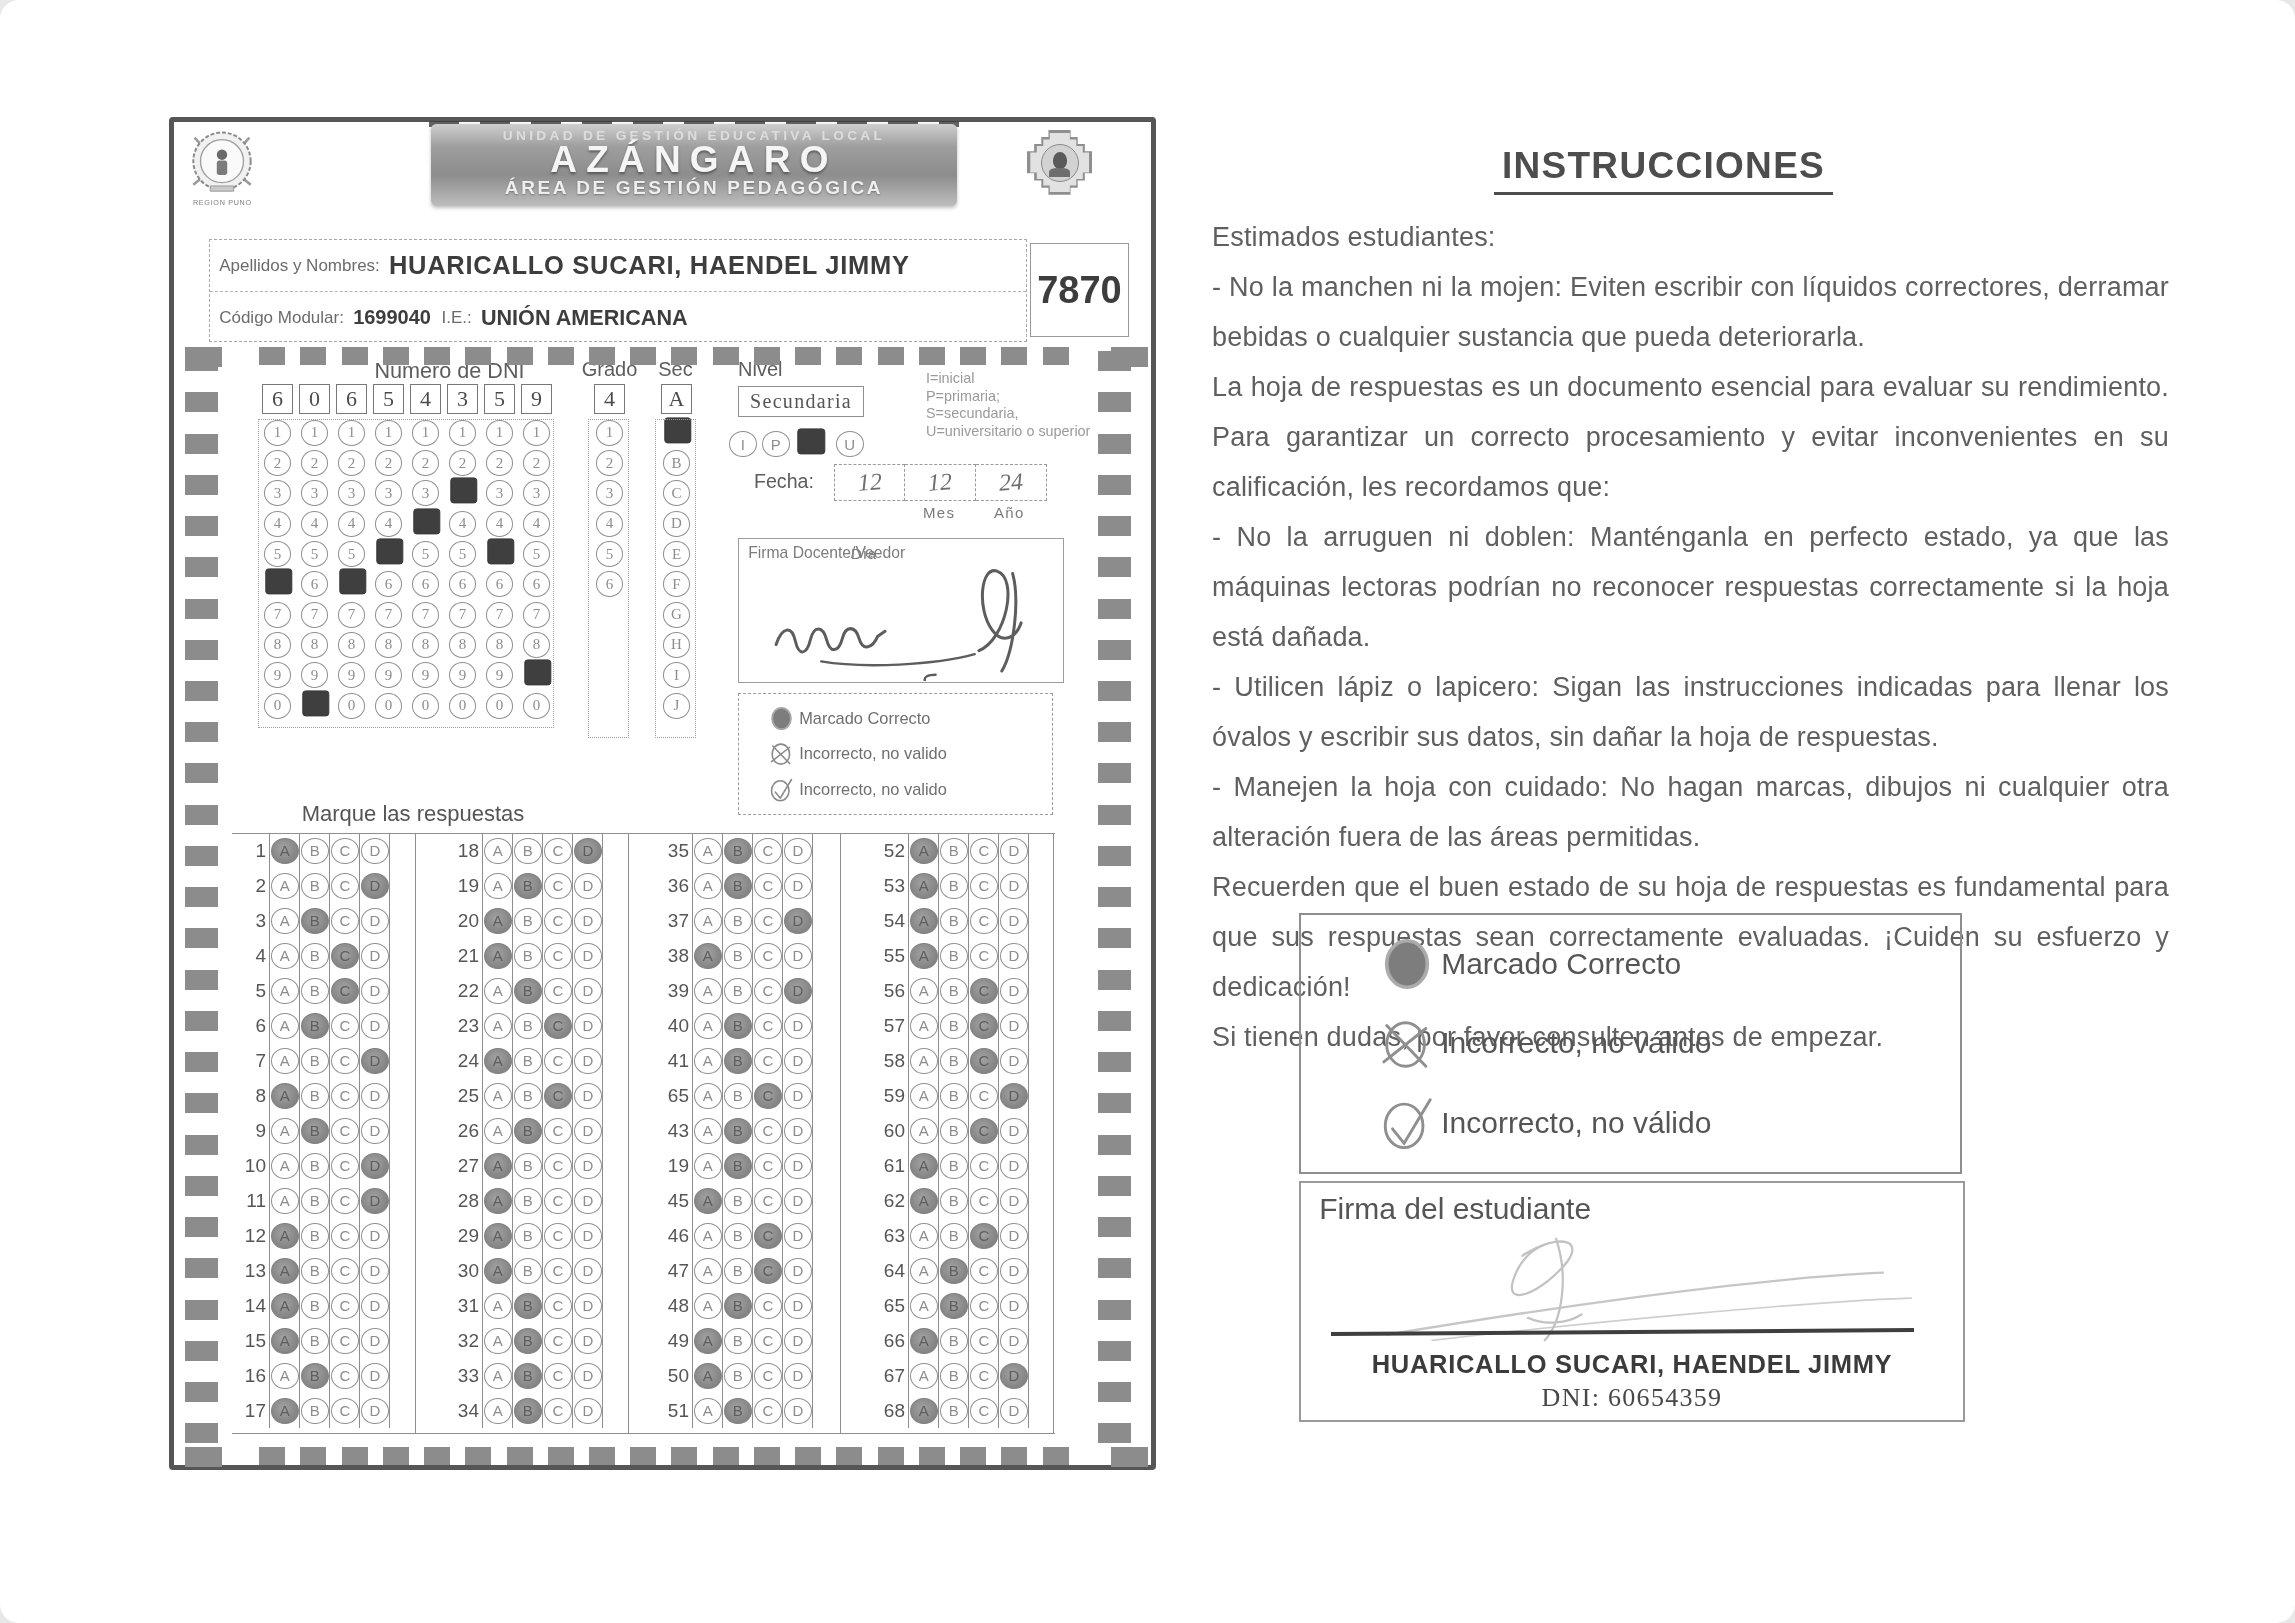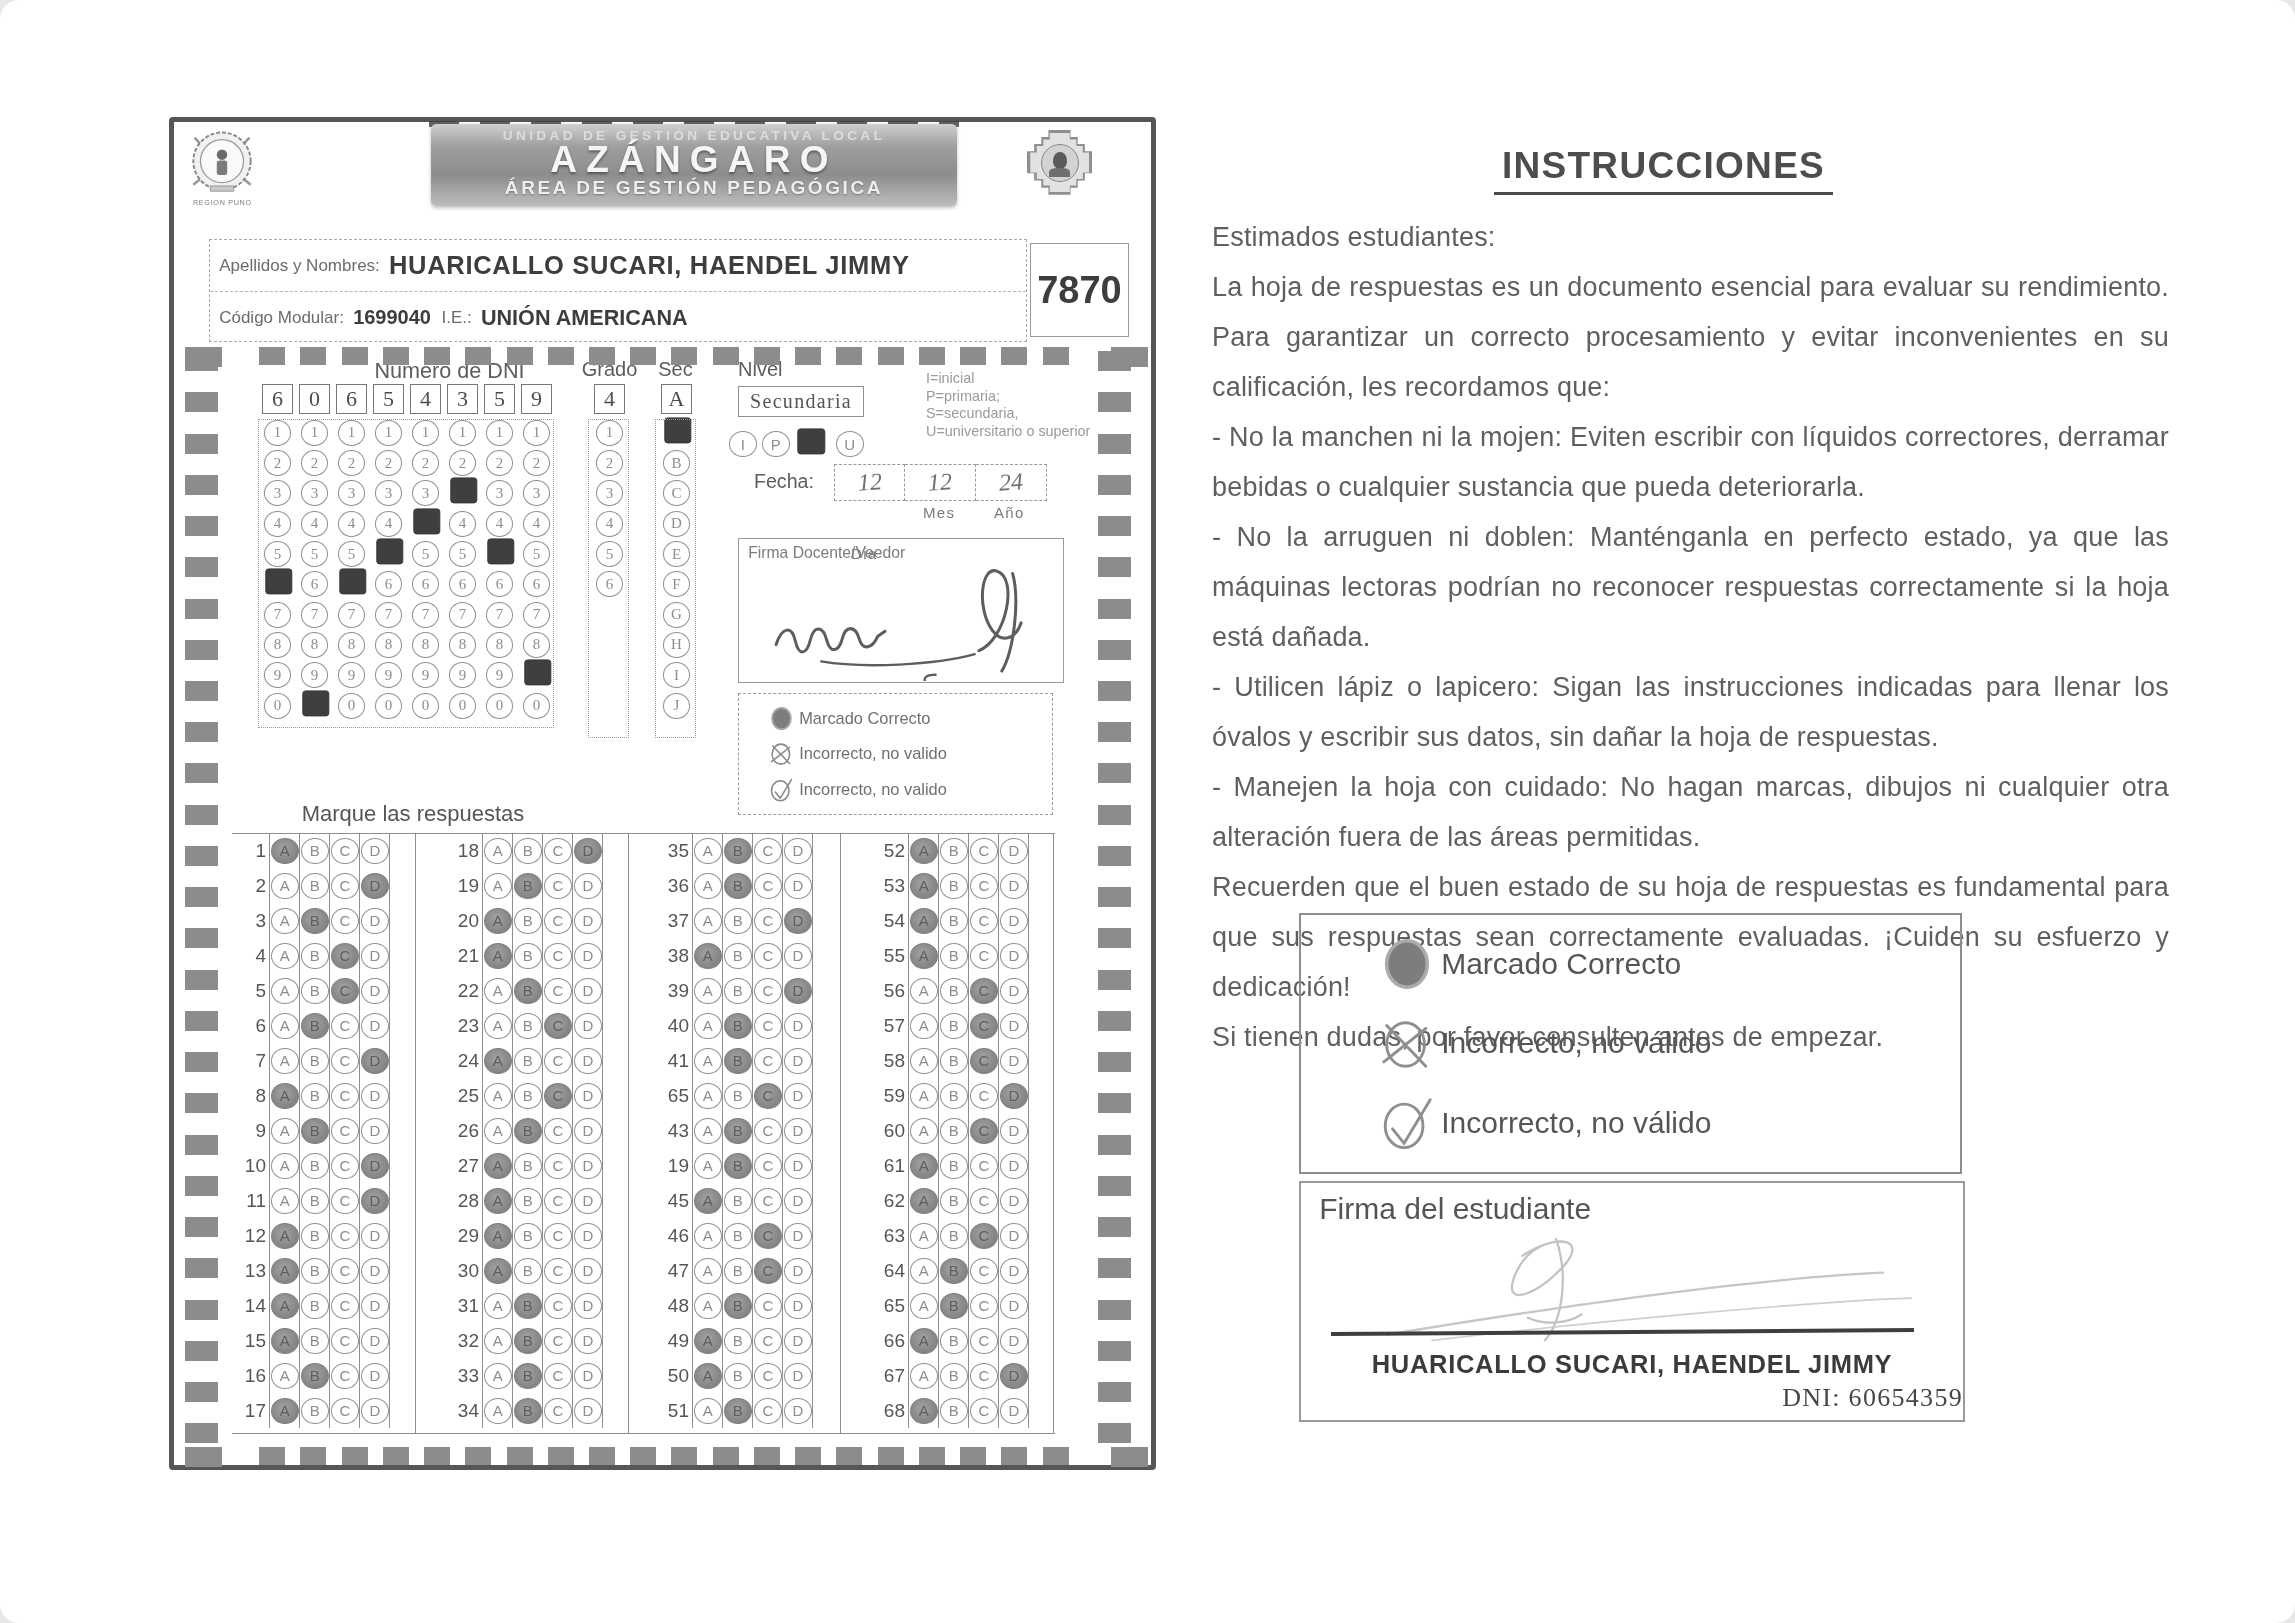--- a/index.html
+++ b/index.html
@@ -109,21 +109,21 @@
   #legend-box{position:absolute;left:1299px;top:913px;width:663px;height:261px;border:2px solid #8e8e8e;
               box-sizing:border-box;display:flex;flex-direction:column;justify-content:space-around;
               padding:9.2px 0 9.2px 77px;}
   #legend-box .leg-txt{font-size:30px;color:#555;}
 
   #student-box{position:absolute;left:1299px;top:1181px;width:666px;height:241px;border:2px solid #9a9a9a;
                box-sizing:border-box;}
   #student-box .lab{position:absolute;left:18.3px;top:9.2px;font-size:30px;color:#555;}
   #student-line{position:absolute;left:29.5px;top:147px;width:583px;height:3.9px;background:#3f3f3f;transform:rotate(-.4deg);}
   #student-name{position:absolute;left:0;top:167px;width:100%;text-align:center;font-size:25.5px;font-weight:bold;color:#3b3b3b;letter-spacing:0.7px;}
-  #student-dni{position:absolute;left:0;top:200px;width:100%;text-align:right;
+  #student-dni{position:absolute;left:0;top:200px;width:100%;text-align:center;
                font-family:"Liberation Serif",serif;font-size:26px;color:#474747;letter-spacing:1.3px;}
   svg{display:block;}
 </style>
 </head>
 <body>
 
 <div id="page">
 
   <div id="sheet">
     <div class="topdash"></div>
@@ -1652,22 +1652,22 @@
         <div class="tmark" style="left: 937px; top: 1325px; width: 37px; height: 19.6px;"></div>
       </div>
   </div>
 
   <div id="instructions">
     <div id="ins-title-wrap">
       <span id="ins-title">INSTRUCCIONES</span>
     </div>
     <div id="ins-paras">
         <p class="short">Estimados estudiantes:</p>
+        <p>- No la manchen ni la mojen: Eviten escribir con líquidos correctores, derramar bebidas o cualquier sustancia que pueda deteriorarla.</p>
         <p>La hoja de respuestas es un documento esencial para evaluar su rendimiento. Para garantizar un correcto procesamiento y evitar inconvenientes en su calificación, les recordamos que:</p>
-        <p>- No la manchen ni la mojen: Eviten escribir con líquidos correctores, derramar bebidas o cualquier sustancia que pueda deteriorarla.</p>
         <p>- No la arruguen ni doblen: Manténganla en perfecto estado, ya que las máquinas lectoras podrían no reconocer respuestas correctamente si la hoja está dañada.</p>
         <p>- Utilicen lápiz o lapicero: Sigan las instrucciones indicadas para llenar los óvalos y escribir sus datos, sin dañar la hoja de respuestas.</p>
         <p>- Manejen la hoja con cuidado: No hagan marcas, dibujos ni cualquier otra alteración fuera de las áreas permitidas.</p>
         <p>Recuerden que el buen estado de su hoja de respuestas es fundamental para que sus respuestas sean correctamente evaluadas. ¡Cuiden su esfuerzo y dedicación!</p>
         <p class="short">Si tienen dudas, por favor consulten antes de empezar.</p>
       </div>
   </div>
 
   <div id="legend-box">
     <div class="leg-row">

